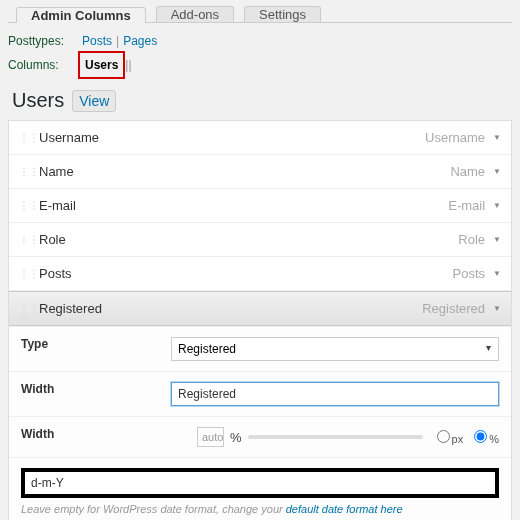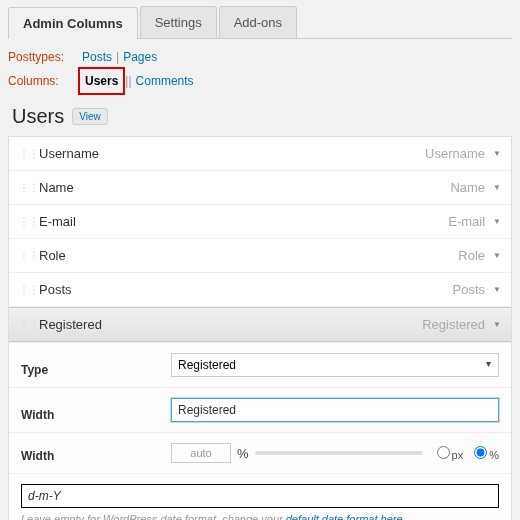--- a/index.html
+++ b/index.html
@@ -1,78 +1,77 @@
 <!DOCTYPE html>
 <html><head>
 <meta charset="utf-8">
 <style>
 * { box-sizing: border-box; margin: 0; padding: 0; }
 body { font-family: -apple-system, "Helvetica Neue", Arial, sans-serif; font-size: 13px; color: #444; background: #f1f1f1; width: 520px; }
 .wrap { padding: 6px 8px; }
 .tabs { display: flex; border-bottom: 1px solid #ccc; margin-bottom: 8px; }
-.tab { padding: 8px 14px; border: 1px solid #ccc; border-bottom: none; background: #e5e5e5; color: #555; margin-right: 2px; border-radius: 3px 3px 0 0; cursor: pointer; }
+.tab { padding: 0 14px; border: 1px solid #ccc; border-bottom: none; background: #e5e5e5; color: #555; margin-right: 2px; border-radius: 3px 3px 0 0; cursor: pointer; margin-left: 8px; }
 .tab.active { background: #f1f1f1; color: #333; font-weight: bold; position: relative; top: 1px; }
 .filters { font-size: 12px; line-height: 20px; }
 .filters .row { display: flex; align-items: center; }
-.filters .lbl { width: 70px; color: #c2410c; }
+.filters .lbl { width: 70px; color: #14532d; }
 .filters a { color: #0073aa; text-decoration: none; margin: 0 4px; }
 .filters .sep { color: #999; }
 .filters .active { color: #000; font-weight: bold; padding: 2px 5px; }
 .highlight-box { border: 2px solid #d30000; }
 h2 { font-size: 20px; font-weight: normal; margin: 10px 0 8px 4px; color: #23282d; display: flex; align-items: center; }
-.view-btn { font-size: 10px; background: #e8e8e8; border: 1px solid #ccc; padding: 2px 6px; margin-left: 8px; color: #0073aa; border-radius: 3px; cursor: pointer; }
+.view-btn { font-size: 14px; background: #e8e8e8; border: 1px solid #ccc; padding: 2px 6px; margin-left: 8px; color: #0073aa; border-radius: 3px; cursor: pointer; }
 .column-list { border: 1px solid #ddd; background: #fff; }
 .col-row { display: flex; align-items: center; padding: 9px 10px; border-bottom: 1px solid #eee; background: #fff; }
 .col-row:last-child { border-bottom: none; }
 .col-row.active-row { background: linear-gradient(#f0f0f0,#e2e2e2); border-top: 1px solid #ccc; border-bottom: 1px solid #ccc; }
 .grip { width: 14px; color: #ccc; font-size: 10px; line-height: 6px; margin-right: 6px; cursor: move; }
 .col-label { flex: 1; color: #333; }
 .col-type { color: #aaa; margin-right: 8px; }
 .caret { color: #888; font-size: 8px; }
 .settings-panel { background: #fdfdfd; border-top: 1px solid #eee; }
-.setting-row { display: flex; align-items: flex-end; padding: 10px 12px; border-bottom: 1px solid #eee; }
+.setting-row { display: flex; align-items: flex-start; padding: 10px 12px; border-bottom: 1px solid #eee; }
 .setting-row .slabel { width: 150px; font-weight: bold; color: #333; font-size: 12px; }
 .setting-row .sfield { flex: 1; }
 .sel { width: 100%; padding: 4px 6px; border: 1px solid #ccc; background: #fff; font-size: 12px; border-radius: 0; -webkit-appearance: none; }
 .sel-wrap { position: relative; }
 .sel-wrap::after { content: "▾"; position: absolute; right: 8px; top: 5px; font-size: 10px; pointer-events: none; }
 .txt { width: 100%; padding: 4px 6px; border: 1px solid #5b9dd9; box-shadow: 0 0 0 1px rgba(30,140,190,.3); font-size: 12px; color: #333; }
-.txt.plain { border: 1px solid #000000; box-shadow: none; font-style: italic; }
+.txt.plain { border: 4px solid #000000; box-shadow: none; }
 .width-row { display: flex; align-items: center; gap: 6px; }
-.width-box { width: 60px; padding: 3px 4px; border: 1px solid #ccc; color: #999; font-size: 11px; text-align: center; }
+.width-box { width: 27px; padding: 3px 4px; border: 1px solid #ccc; color: #999; font-size: 11px; text-align: center; margin-left: 26px; }
 .slider { flex: 1; height: 4px; background: #ddd; border-radius: 2px; }
 .radios { font-size: 11px; color: #555; }
 .radios input { margin: 0 2px 0 8px; }
 .helper { font-size: 11px; font-style: italic; color: #999; margin-top: 4px; line-height: 1.4; }
 .helper a { color: #0073aa; }
 </style>
 </head>
 <body>
 
 <div class="wrap">
 
   <div class="tabs">
     <div class="tab active">Admin Columns</div>
+    <div class="tab">Add-ons</div>
     <div class="tab">Settings</div>
-    <div class="tab">Add-ons</div>
   </div>
 
   <div class="filters">
     <div class="row">
       <span class="lbl">Posttypes:</span>
       <a>Posts</a>
       <span class="sep">|</span>
       <a>Pages</a>
     </div>
     <div class="row">
       <span class="lbl">Columns:</span>
       <span class="active highlight-box">Users</span>
       <span class="sep">|</span>
       <span class="sep">|</span>
-      <a>Comments</a>
     </div>
   </div>
 
   <h2>
     <span>Users</span>
     <span class="view-btn">View</span>
   </h2>
 
   <div class="column-list">
     <div class="col-row">

